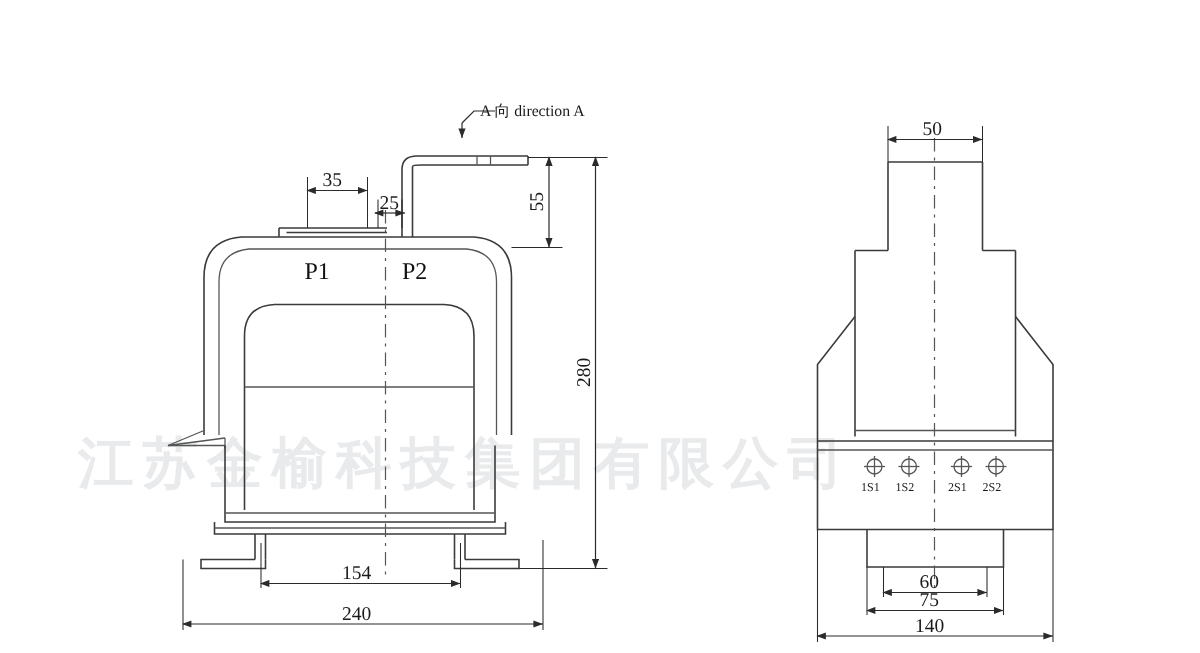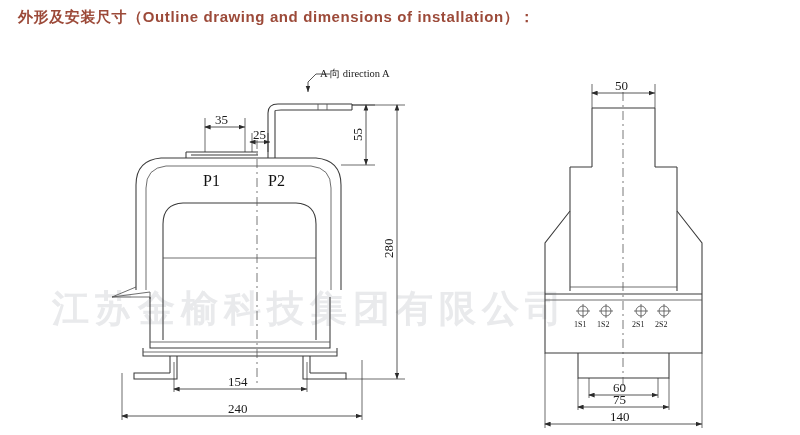--- a/index.html
+++ b/index.html
@@ -12,21 +12,20 @@
   .wm{position:absolute;left:52px;top:283px;width:706px;height:52px;
       font-family:"Liberation Sans",sans-serif;font-size:37px;font-weight:700;
       color:#e9eaec;letter-spacing:6px;white-space:nowrap;line-height:52px;
       user-select:none;}
 </style>
 </head>
 <body>
 
 <div id="sheet">
 
-  <div id="title">外形及安装尺寸（Outline drawing and dimensions of installation）：</div>
 
   <div class="wm">江苏金榆科技集团有限公司</div>
 
   <svg id="drawing" viewBox="0 0 800 435">
     <defs>
       <marker id="ar" markerWidth="9" markerHeight="9" refX="8" refY="3" orient="auto" markerUnits="strokeWidth">
         <path d="M0,0 L8,3 L0,6 z" fill="#2b2b2b"></path>
       </marker>
       <marker id="arS" markerWidth="9" markerHeight="9" refX="1" refY="3" orient="auto" markerUnits="strokeWidth">
         <path d="M8,0 L0,3 L8,6 z" fill="#2b2b2b"></path>

